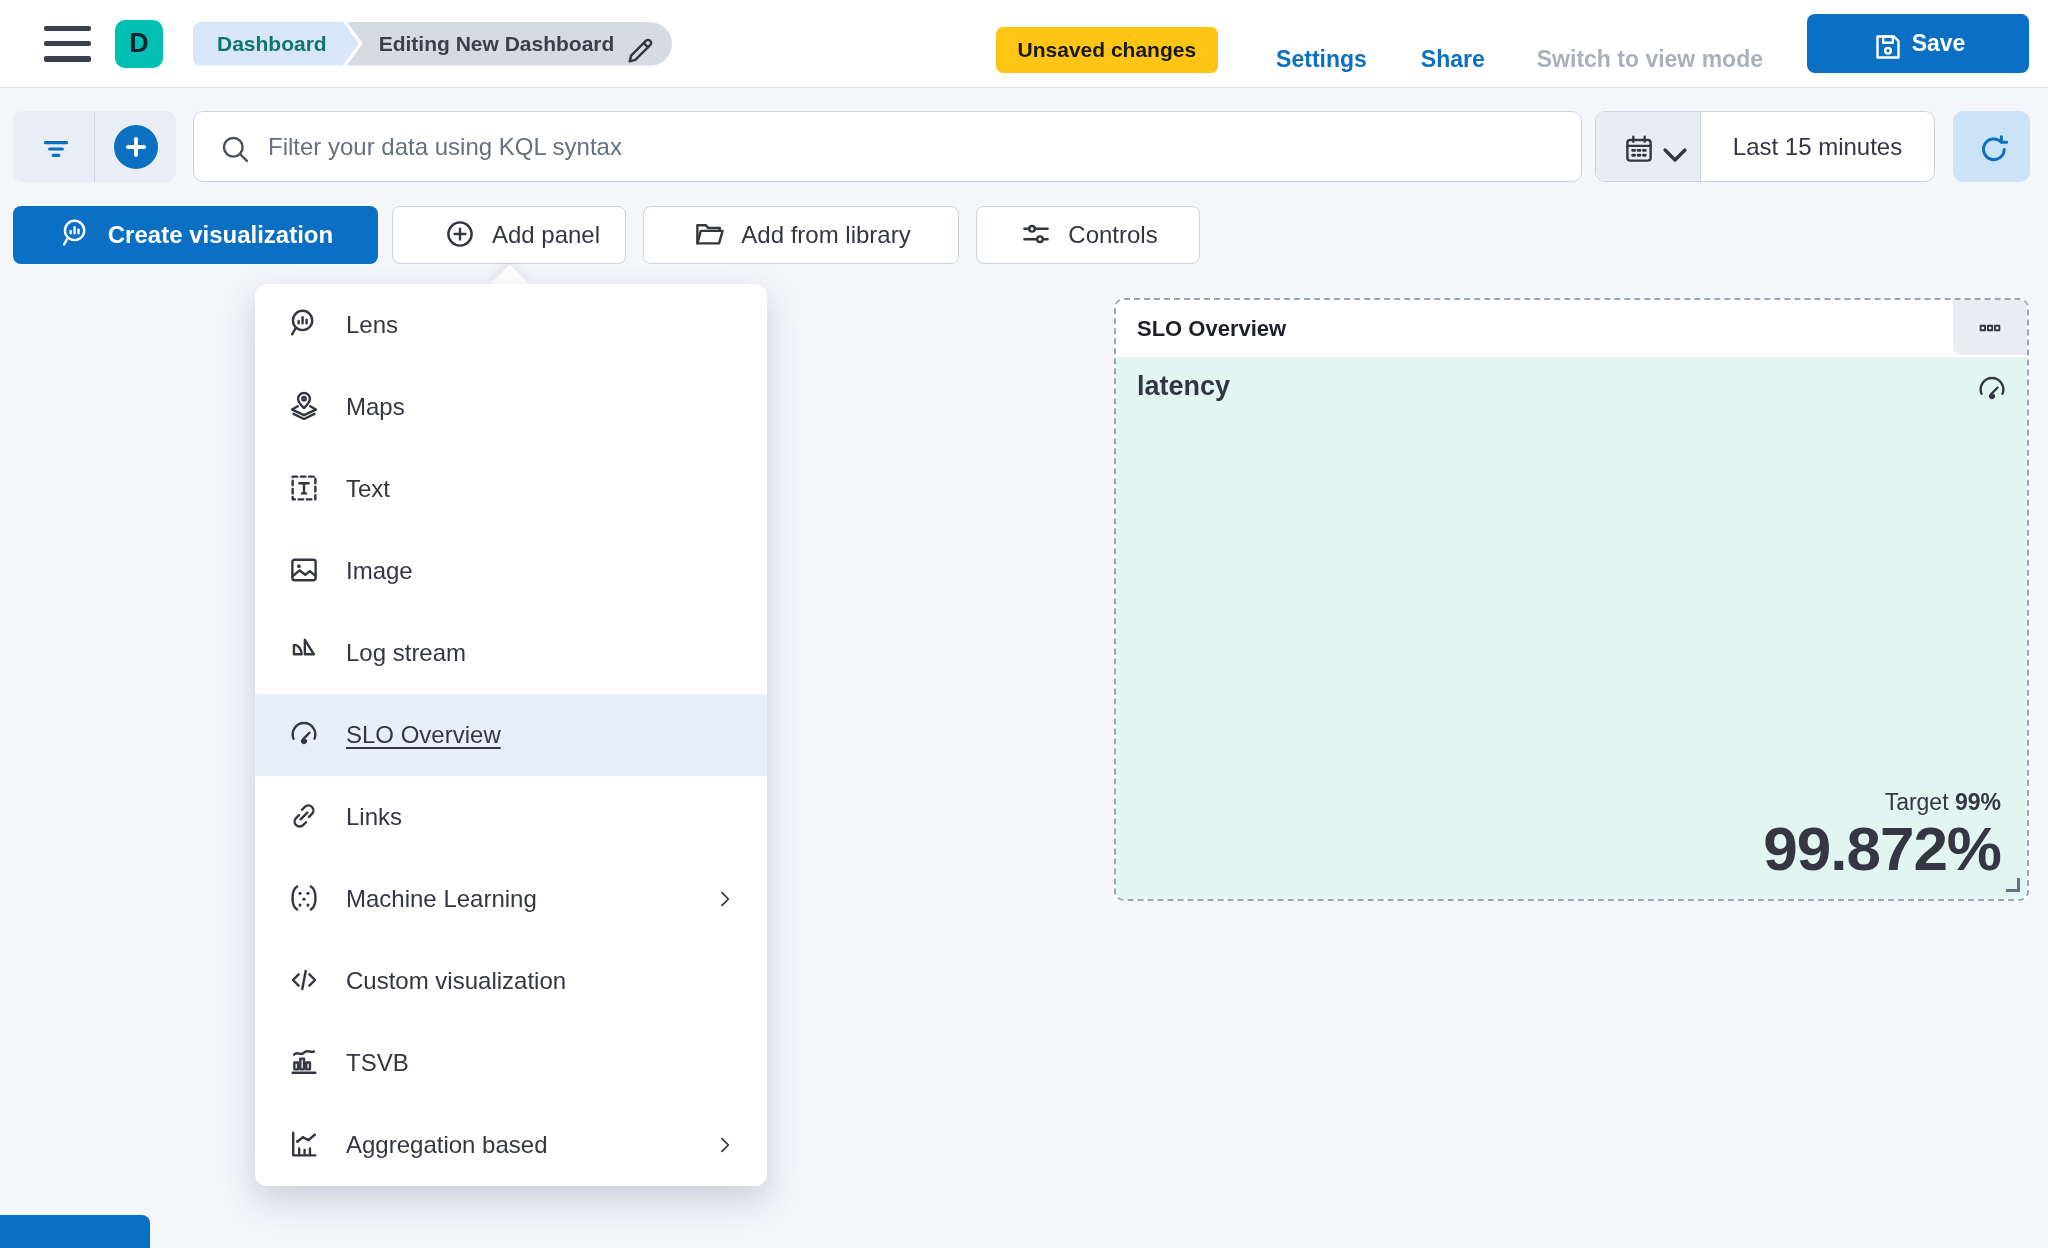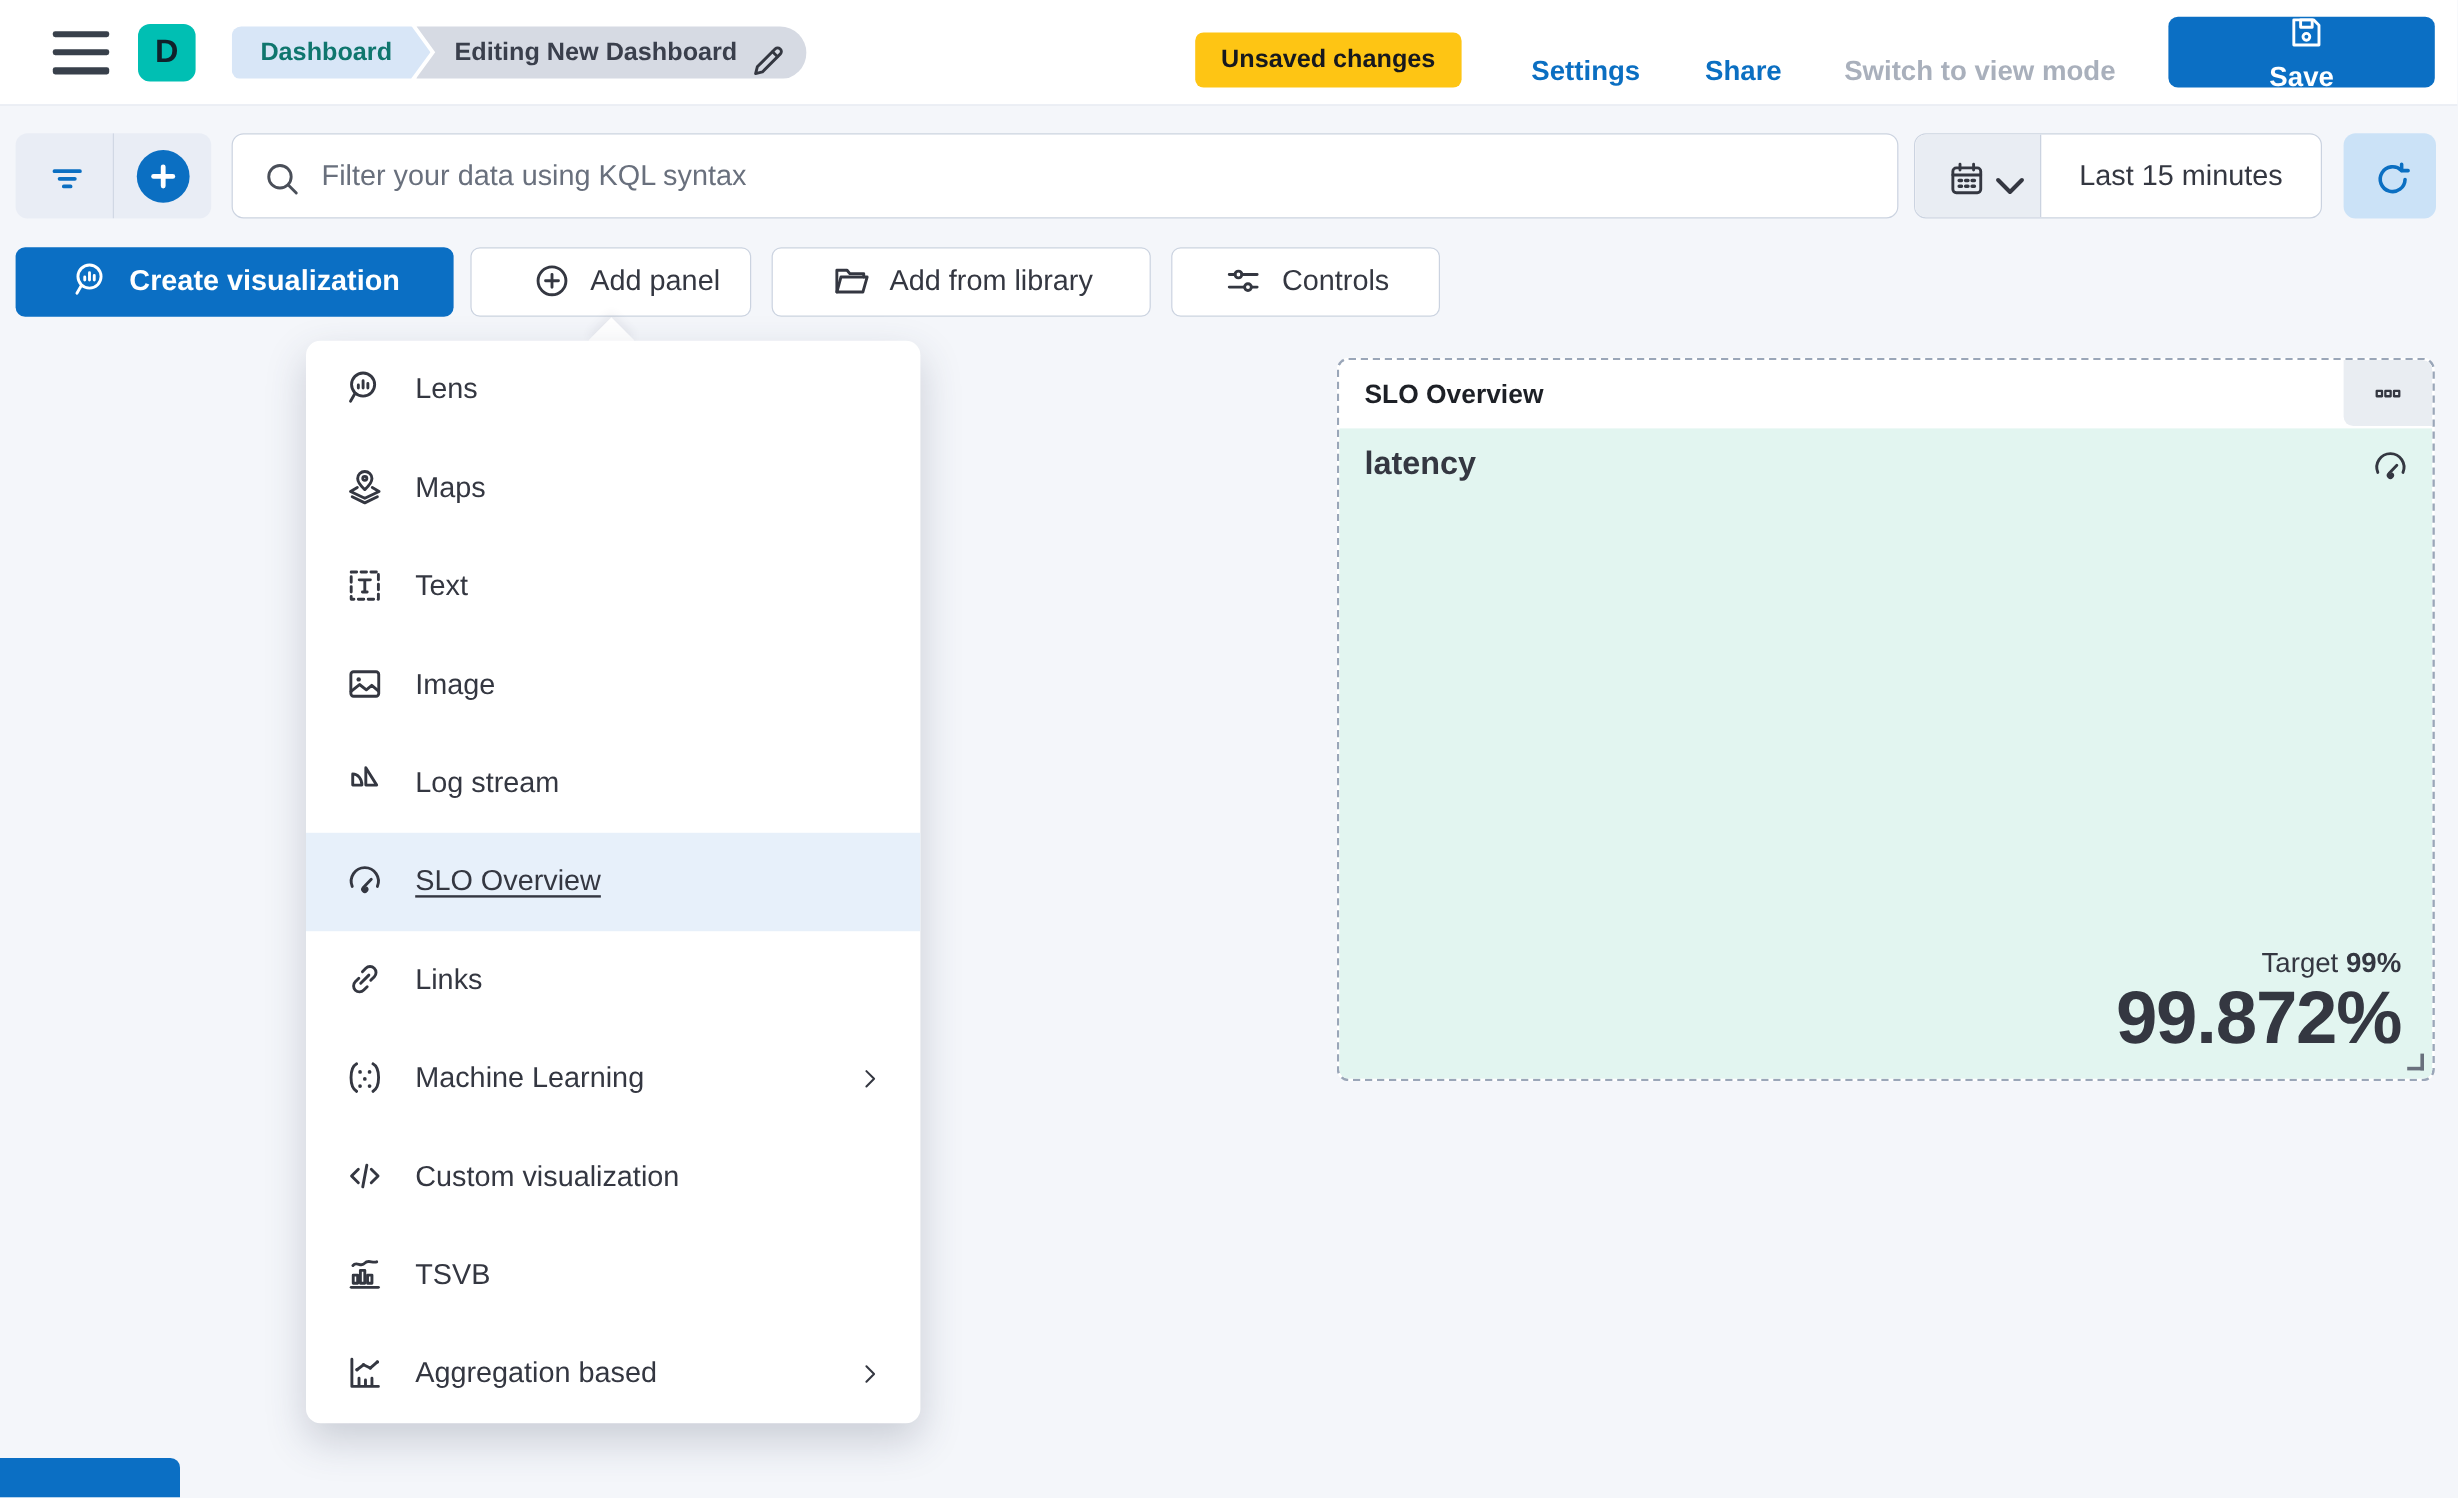--- a/index.html
+++ b/index.html
@@ -21,21 +21,21 @@
             font-size:21px; font-weight:600; padding:0 26px 0 32px; margin-left:-12px; border-radius:0 22px 22px 0;
             clip-path:polygon(0 0, 100% 0, 100% 100%, 0 100%, 16px 50%); }
   .hdr-right { margin-left:auto; display:flex; align-items:flex-end; }
   .badge { background:#FEC514; color:#17191E; font-size:21px; font-weight:700; padding:11px 22px; border-radius:7px; }
   .hdr-link { font-size:23px; font-weight:600; color:#0B6FC2; cursor:pointer; }
   .hdr-link.settings { margin-left:58px; }
   .hdr-link.share { margin-left:54px; }
   .hdr-link.disabled { color:#A9B0BC; cursor:default; margin-left:52px; }
   .save-btn { margin-left:44px; margin-right:19px; width:222px; height:59px; background:#0B6FC4; border:none;
               border-radius:8px; color:#fff; font-size:23px; font-weight:600; display:flex; align-items:center;
-              justify-content:center; gap:14px; cursor:pointer; font-family:inherit;flex-direction:column; }
+              justify-content:center; gap:14px; cursor:pointer; font-family:inherit; }
   .save-btn svg { width:27px; height:27px; }
 
   
   .filterbar { position:absolute; left:0; top:88px; width:2048px; height:103px; }
   .fgroup { position:absolute; left:13px; top:23px; width:163px; height:71px; background:#E9EDF5; border-radius:10px;
             display:flex; overflow:hidden; }
   .fgroup .half { flex:1; display:flex; align-items:center; justify-content:center; cursor:pointer; }
   .fgroup .half:first-child { border-right:1px solid #D1D8E4; }
   .fgroup .filter-ic { width:30px; height:30px; color:#0B6FC2; }
   .plus-circle { width:44px; height:44px; border-radius:50%; background:#0B6FC2; position:relative; }

